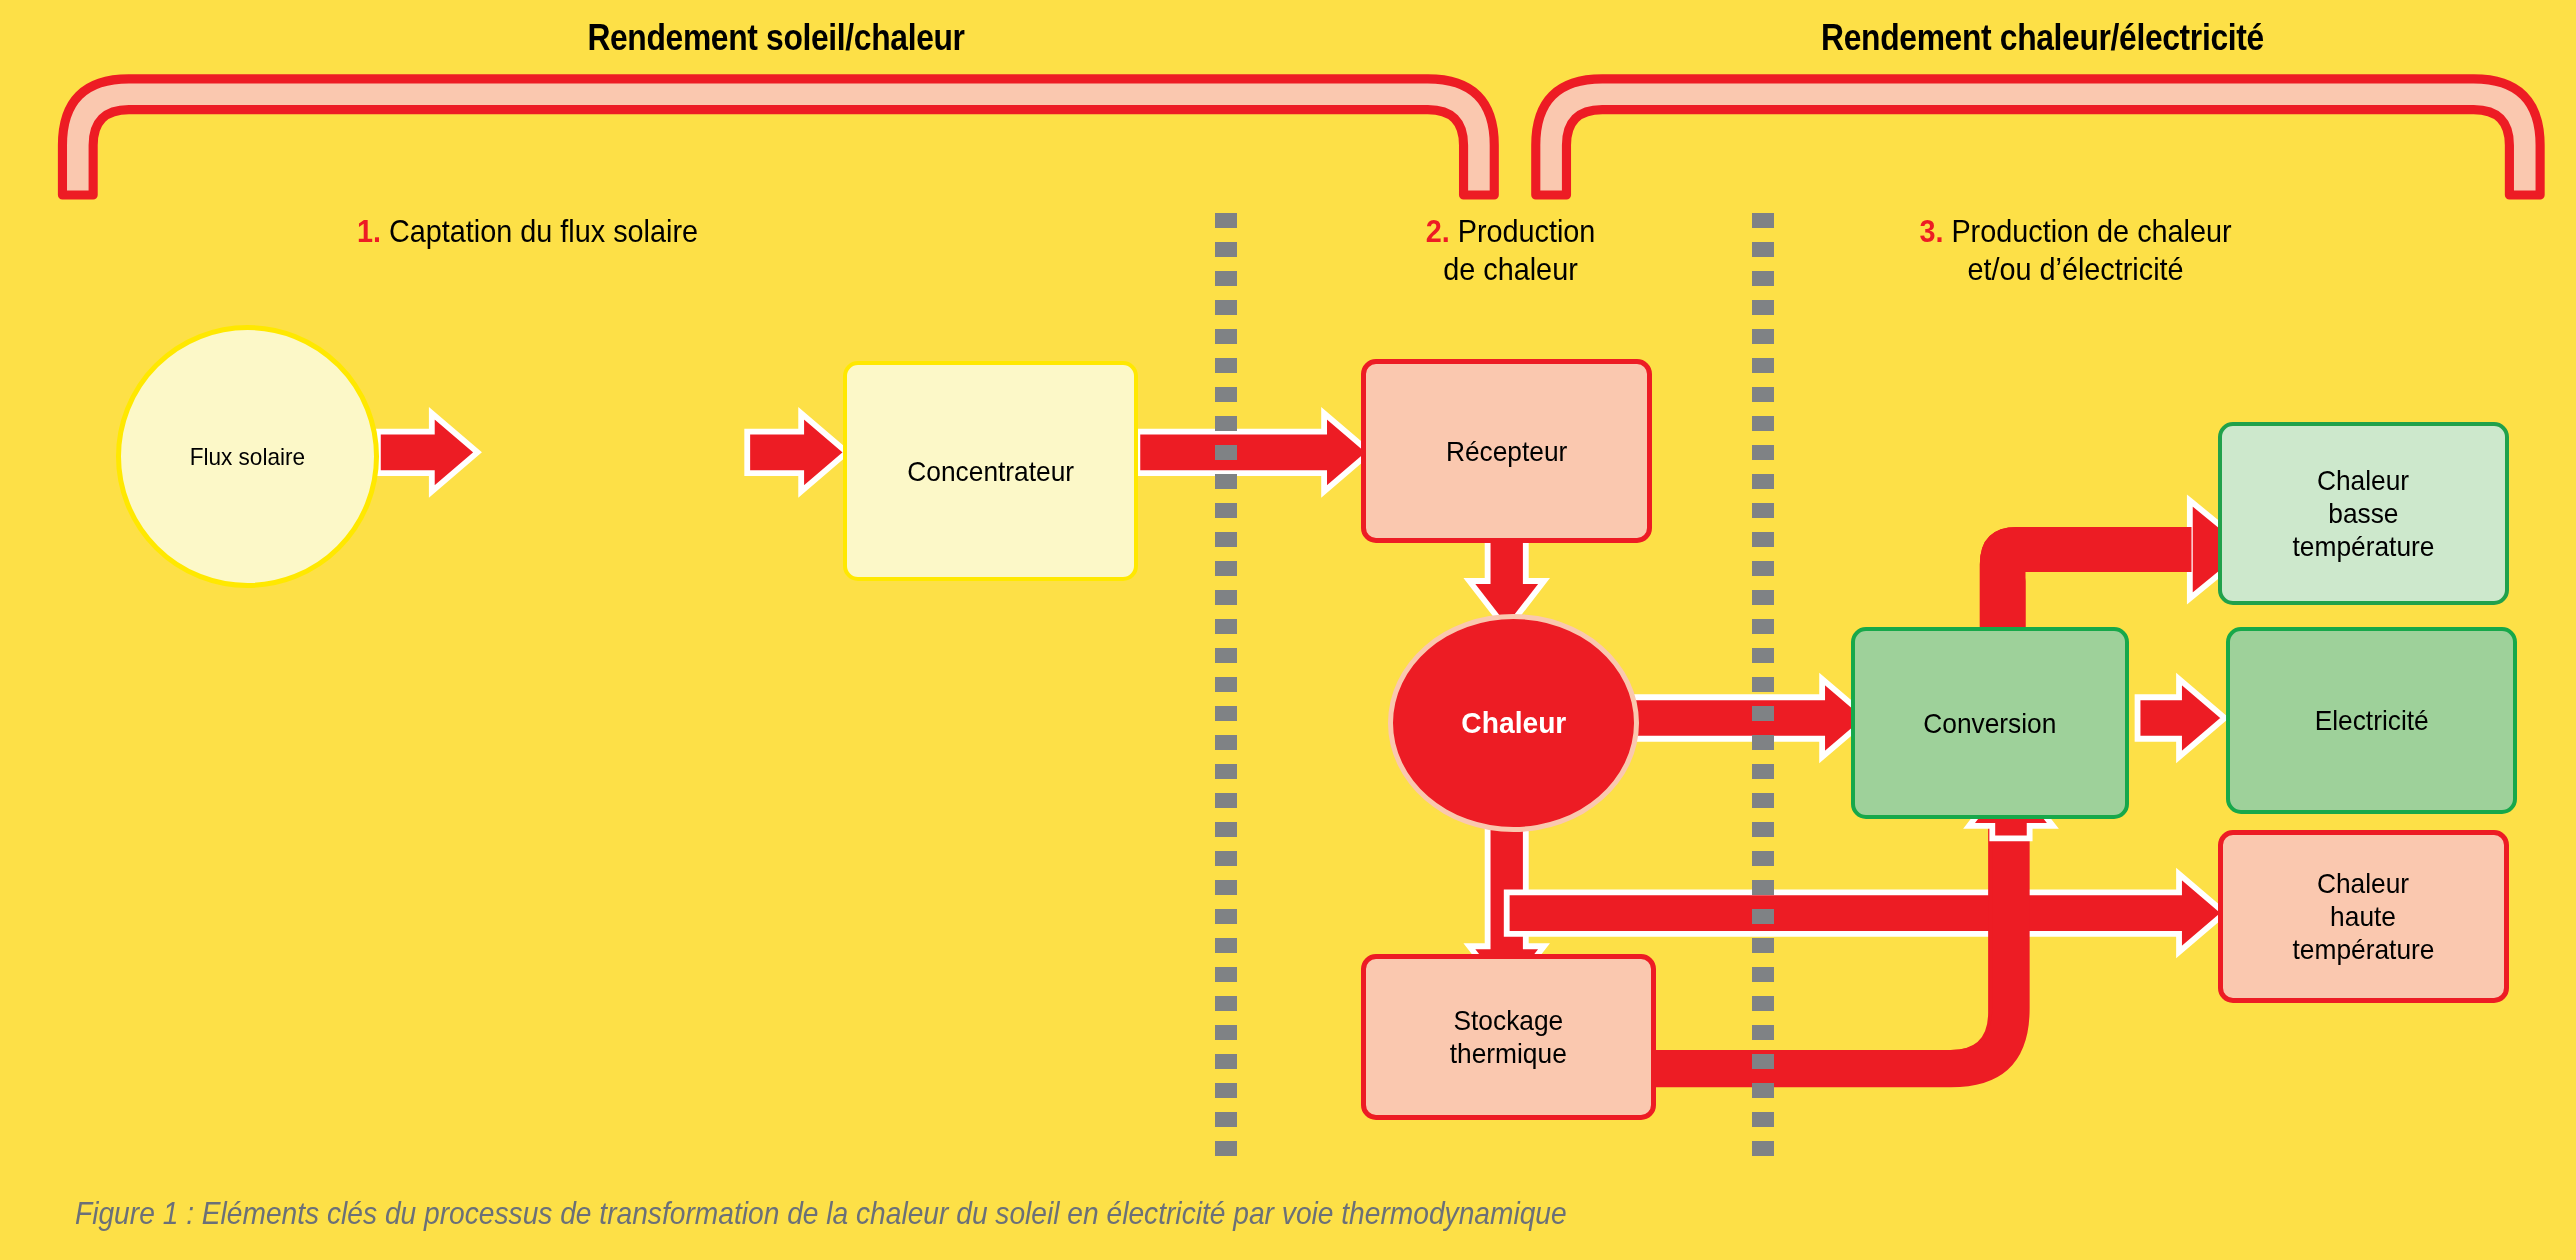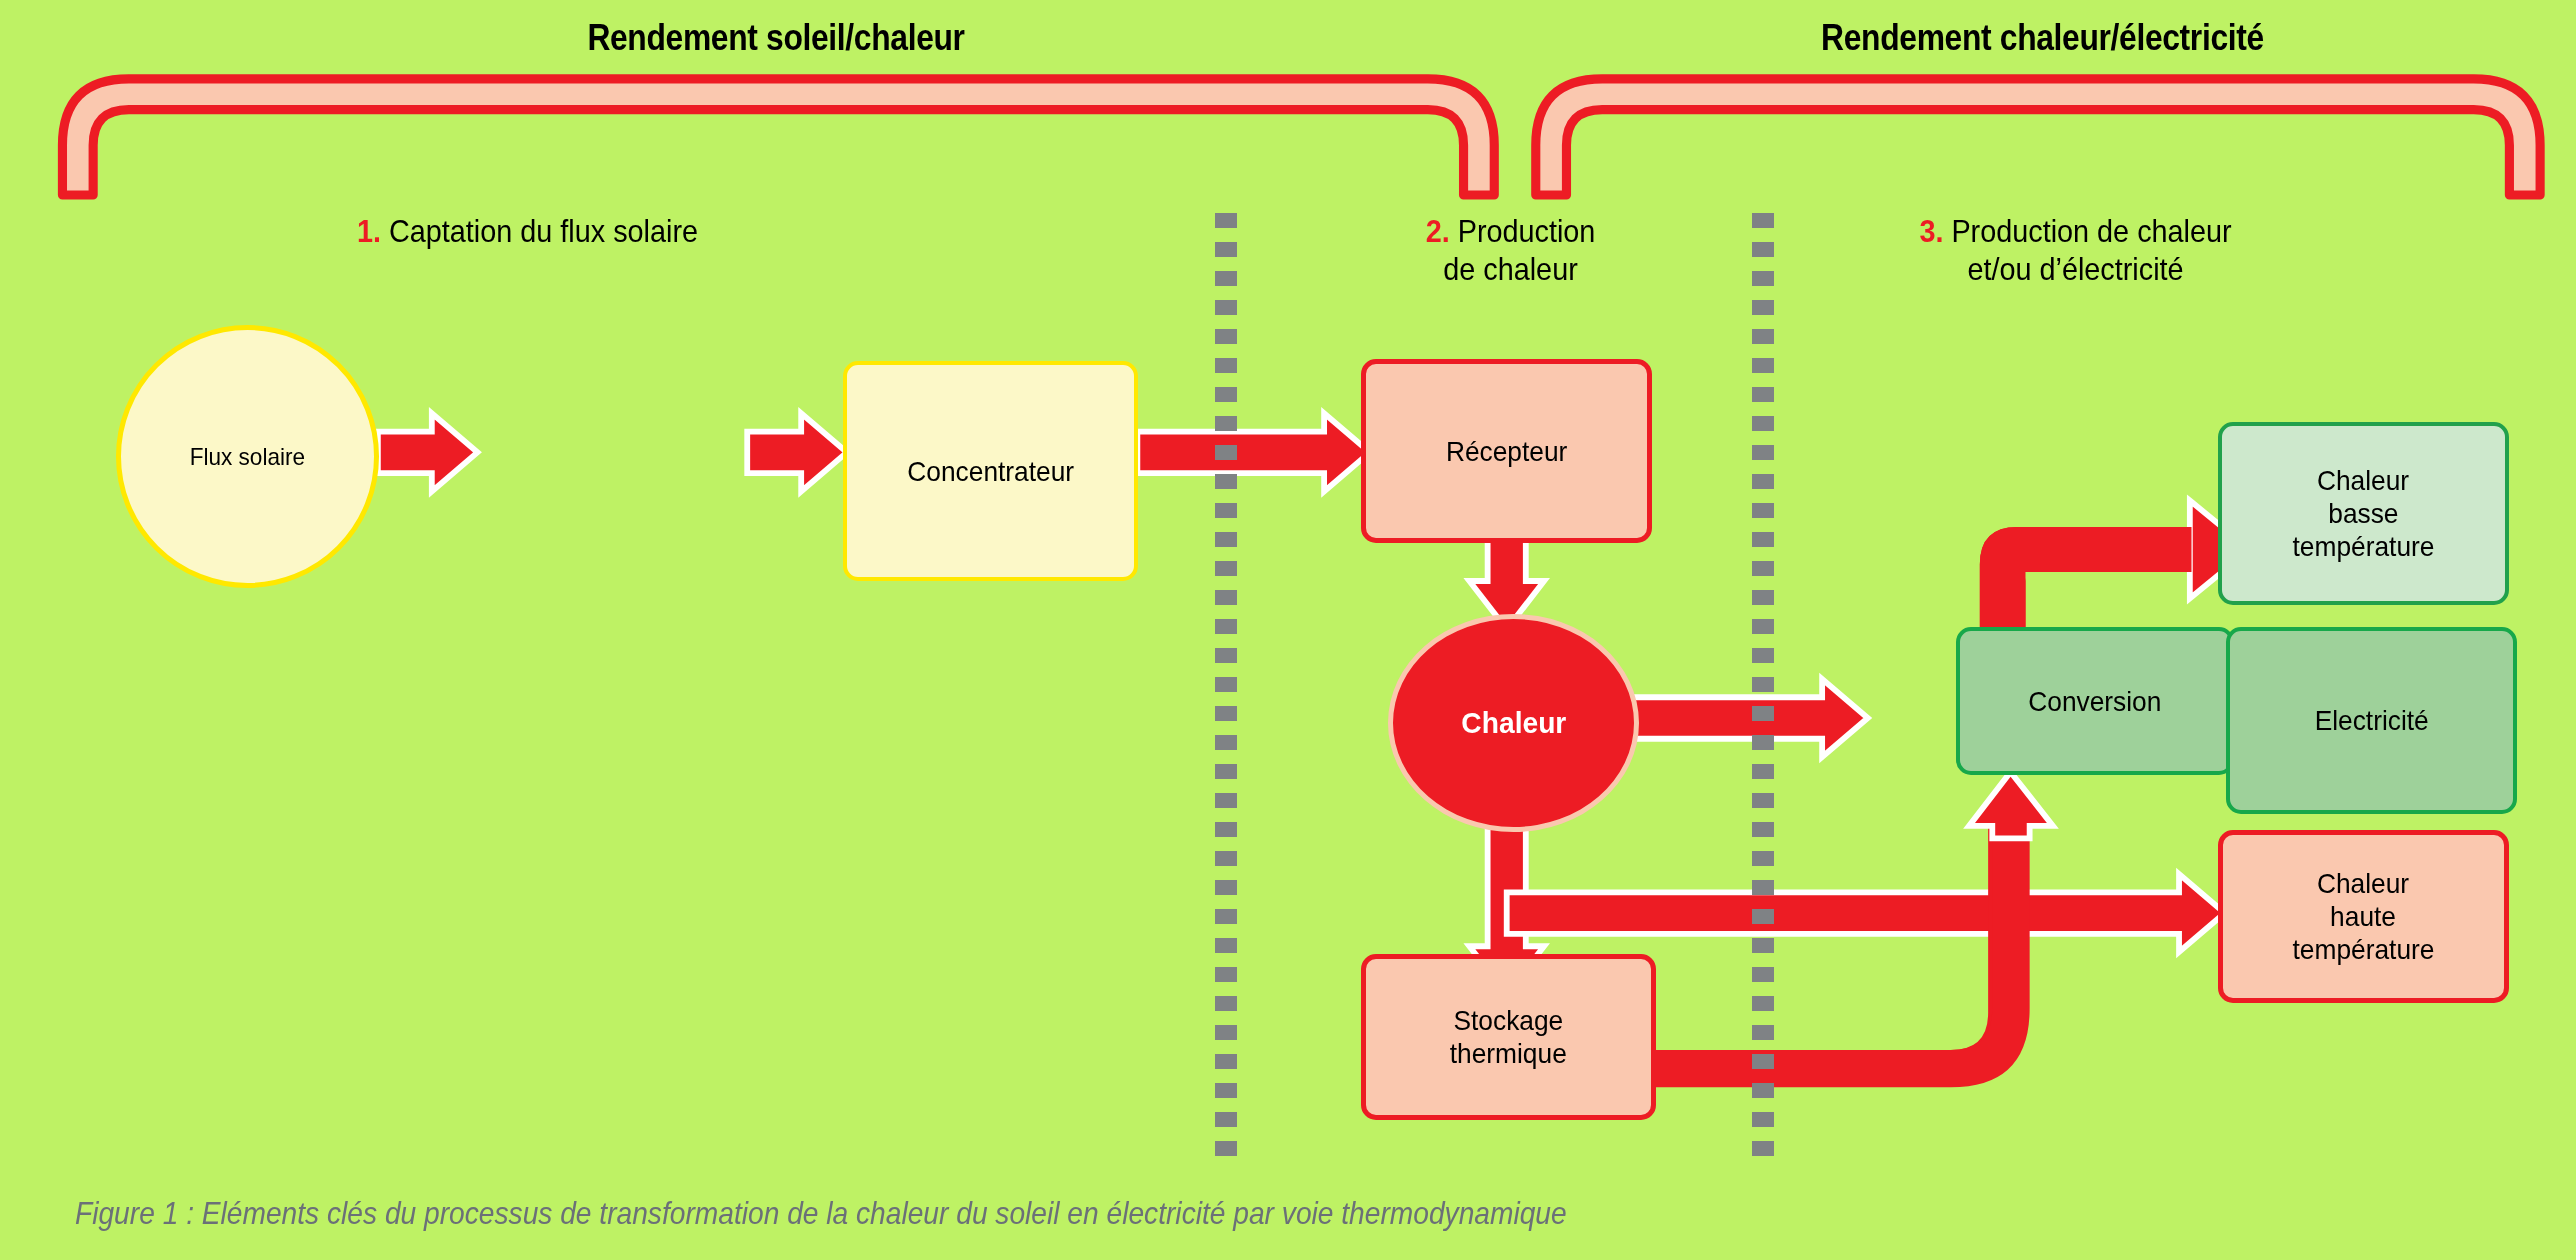--- a/index.html
+++ b/index.html
@@ -1,17 +1,17 @@
 <!DOCTYPE html>
 <html style="font-size:13.3px"><head>
 <meta charset="utf-8">
 <style>
   html,body{margin:0;padding:0;background:#ffffff;}
   body{width:2576px;height:1260px;font-family:"Liberation Sans",sans-serif;}
-  #stage{position:relative;width:2576px;height:1260px;overflow:hidden;background:#bef264;}
+  #stage{position:relative;width:2576px;height:1260px;overflow:hidden;background:#fde047;}
 
   .hdr{
     position:absolute;font-weight:bold;color:#000;
     font-size:37px;letter-spacing:-0.4px;white-space:nowrap;
     transform:scaleX(0.86);transform-origin:center center;
   }
 
   .stepnum{
     position:absolute;color:#000;font-size:32px;white-space:nowrap;
     transform:scaleX(0.90);transform-origin:left top;line-height:38px;
@@ -228,21 +228,21 @@
 
   <div class="heatcircle" style="left:1388px;top:614px;width:241px;height:208px;">
     <span>Chaleur</span>
   </div>
 
   <div class="node salmon" style="left:1361px;top:954px;width:295px;height:166px;flex-direction:column;">
     <span>Stockage</span>
     <span>thermique</span>
   </div>
 
-  <div class="node greenmd" style="left:1956px;top:627px;width:278px;height:148px;">
+  <div class="node greenmd" style="left:1851px;top:627px;width:278px;height:192px;">
     <span>Conversion</span>
   </div>
 
   <div class="node greenlt" style="left:2218px;top:422px;width:291px;height:183px;flex-direction:column;">
     <span>Chaleur</span>
     <span>basse</span>
     <span>température</span>
   </div>
 
   <div class="node greenmd" style="left:2218px;top:627px;width:291px;height:187px;margin-left:8px;">

